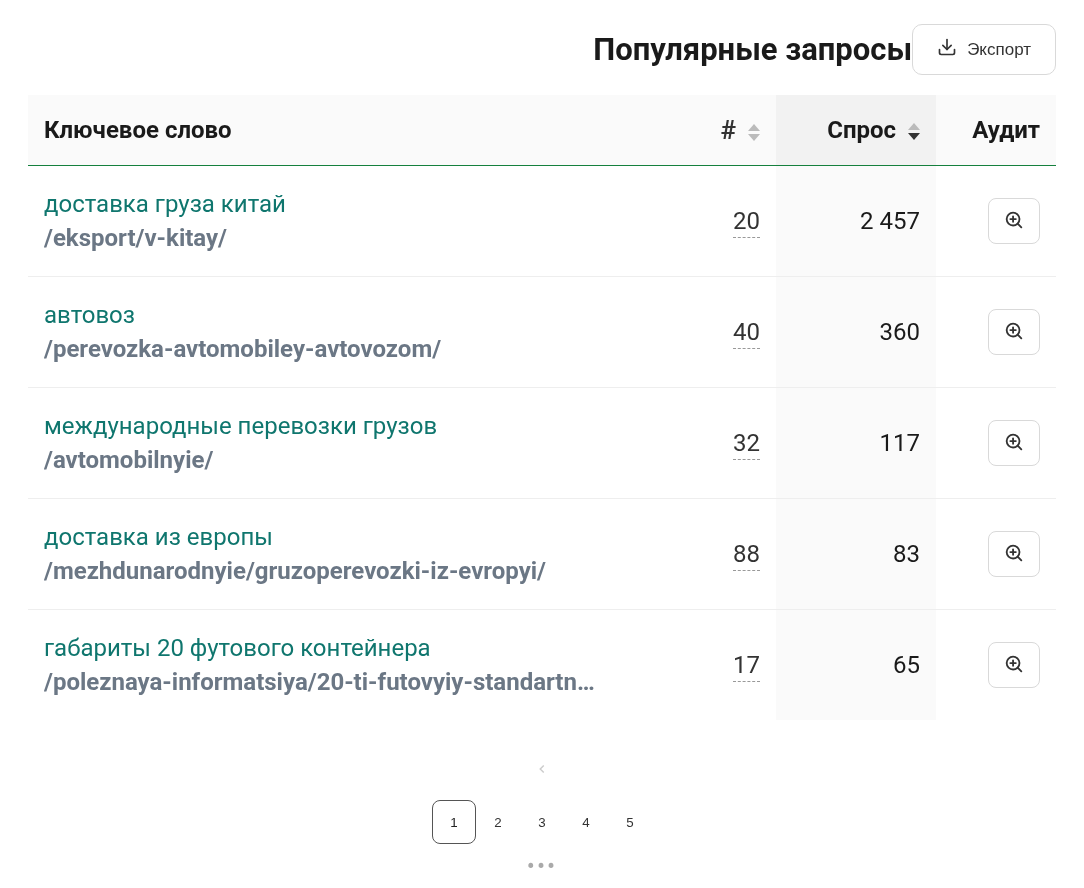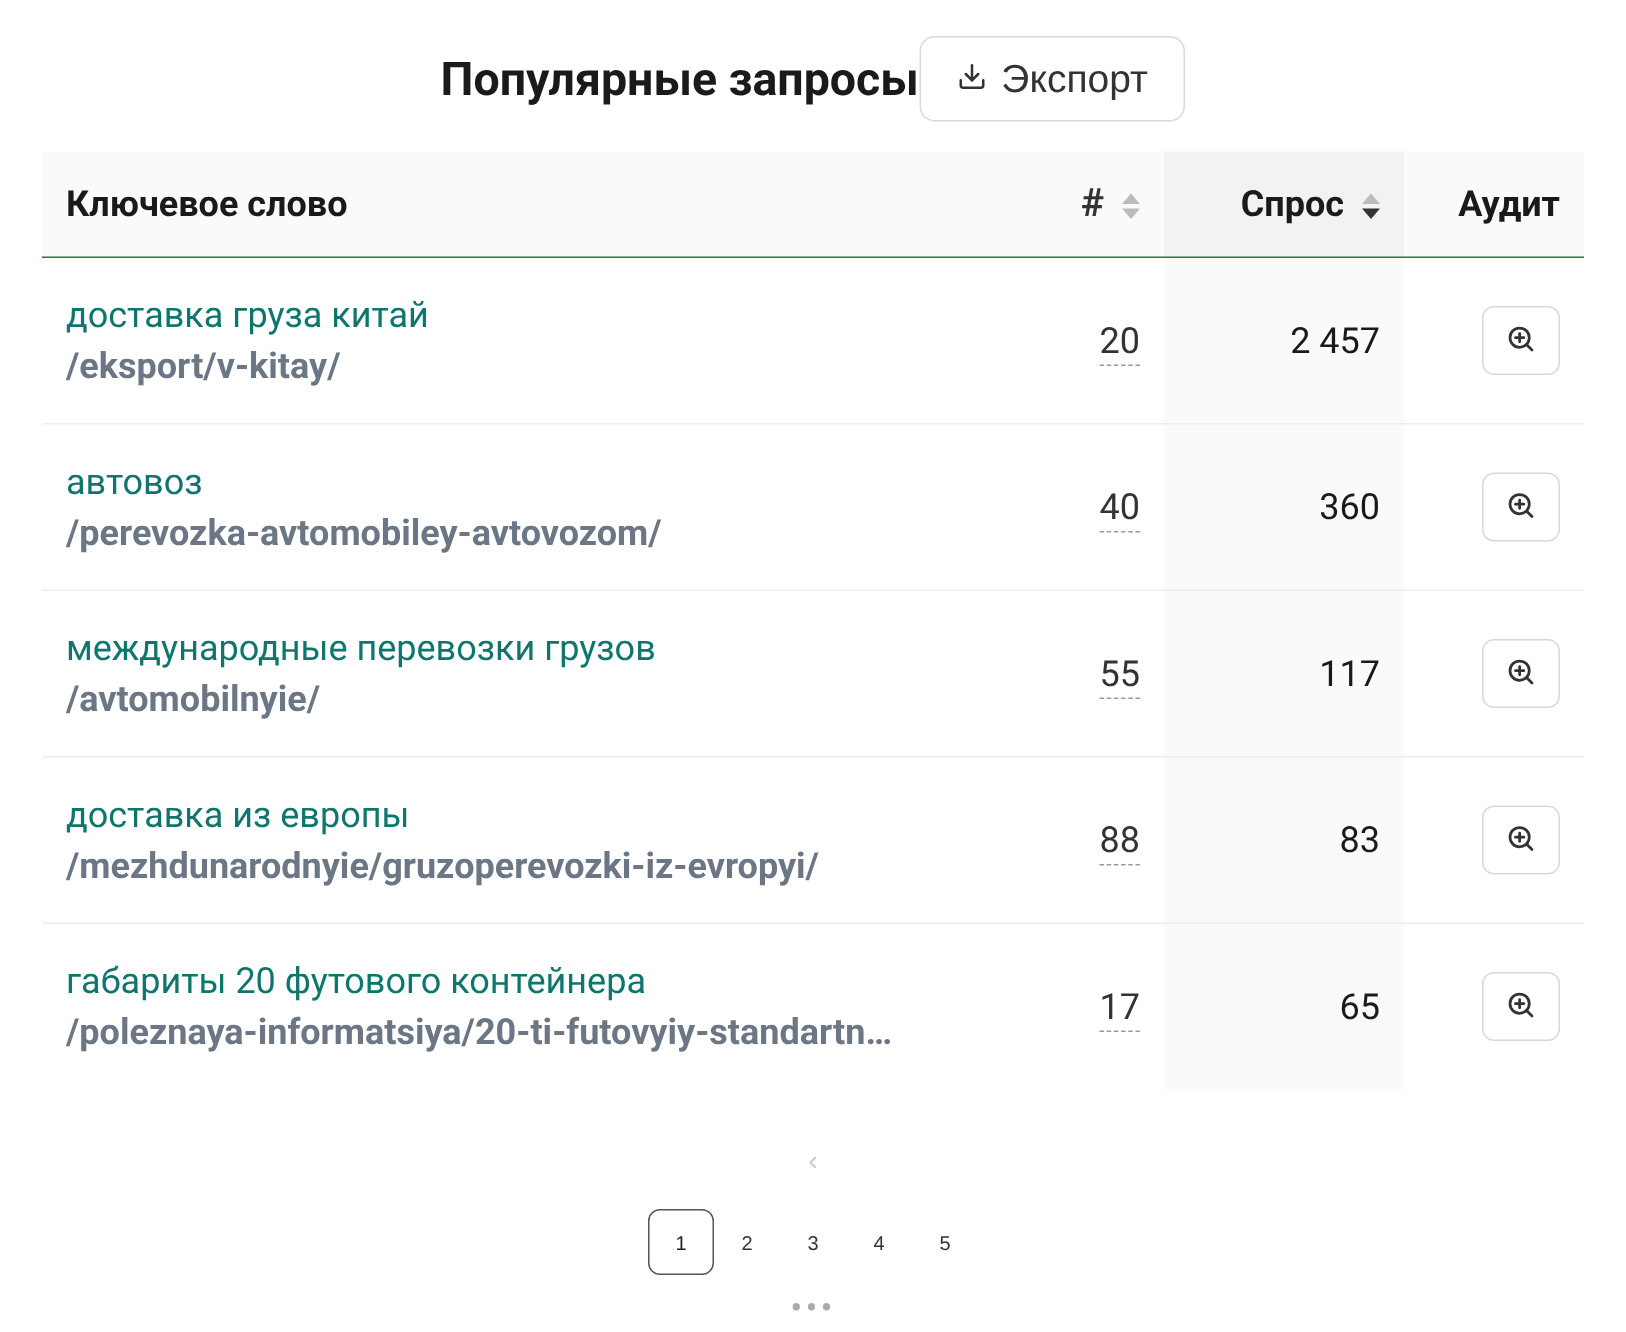--- a/index.html
+++ b/index.html
@@ -11,38 +11,38 @@
     height: 888px;
   }
   .card {
     background: #fff;
     border-radius: 12px;
     padding: 24px 28px;
     width: 100%;
   }
   .header {
     display: flex;
-    justify-content: center;
+    justify-content: flex-end;
     align-items: center;
     margin-bottom: 20px;
   }
   .title {
     font-size: 31px;
     font-weight: 700;
     color: #1a1a1a;
   }
   .export-btn {
     display: inline-flex;
     align-items: center;
     gap: 10px;
     padding: 12px 24px;
     border: 1px solid #d9d9d9;
     border-radius: 10px;
     background: #fff;
-    font-size: 26px;
+    font-size: 17px;
     color: #333;
     cursor: pointer;
   }
   .export-btn svg { width: 20px; height: 20px; }
   table {
     width: 100%;
     border-collapse: collapse;
   }
   thead th {
     text-align: left;
@@ -254,21 +254,21 @@
                   <line x1="8" y1="11" x2="14" y2="11"></line>
                   <line x1="11" y1="8" x2="11" y2="14"></line>
                 </svg></span>
             </button></td>
         </tr>
         <tr>
           <td class="col-keyword">
             <div class="kw">международные перевозки грузов</div>
             <div class="path">/avtomobilnyie/</div>
           </td>
-          <td class="col-num"><span class="numval">55</span></td>
+          <td class="col-num"><span class="numval">32</span></td>
           <td class="col-demand">117</td>
           <td class="col-audit"><button class="audit-btn">
               <span><svg viewBox="0 0 24 24" fill="none" stroke="#333" stroke-width="2" stroke-linecap="round">
                   <circle cx="11" cy="11" r="7"></circle>
                   <line x1="20" y1="20" x2="16" y2="16"></line>
                   <line x1="8" y1="11" x2="14" y2="11"></line>
                   <line x1="11" y1="8" x2="11" y2="14"></line>
                 </svg></span>
             </button></td>
         </tr>

